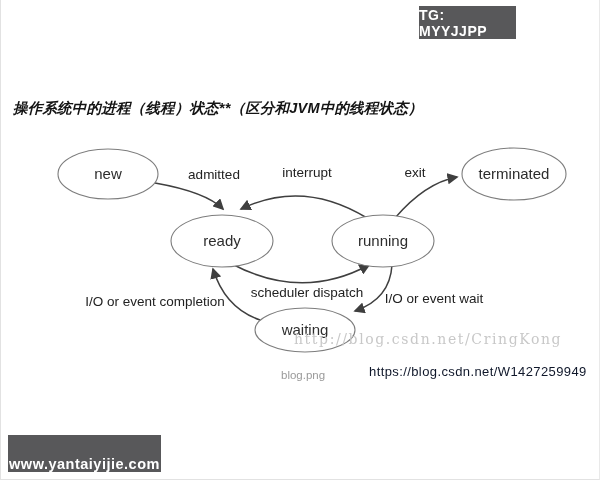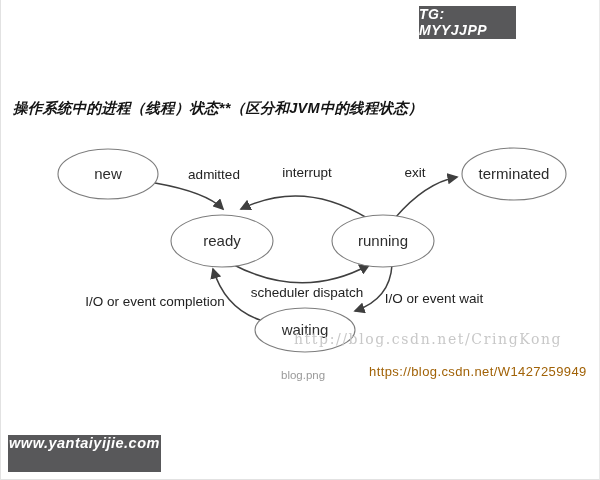--- a/index.html
+++ b/index.html
@@ -12,23 +12,22 @@
     border-left: 1px solid #e2e2e2;
     border-right: 1px solid #e9e9e9;
     border-bottom: 1px solid #e2e2e2;
   }
 
   .badge {
     position: absolute;
     background: #58585a;
     color: #fff;
     font-weight: bold;
-    display: flex; align-items: flex-start; justify-content: center;
+    display: flex; align-items: flex-end; justify-content: center;
     letter-spacing: 0.5px;
-    font-style: italic;
   }
   .badge-top {
     left: 418px; top: 6px; width: 97px; height: 33px;
     font-size: 14px;
   }
   .badge-bottom {
     left: 7px; top: 435px; width: 153px; height: 37px;
     font-size: 14.5px;
   }
 
@@ -53,21 +52,21 @@
   }
 
   .watermark-1 {
     position: absolute; left: 293px; top: 331px;
     font-family: "DejaVu Serif", serif;
     font-size: 14px; color: #c8c8c8; letter-spacing: 1.6px;
     white-space: nowrap;
   }
   .watermark-2 {
     position: absolute; left: 368px; top: 364px;
-    font-size: 13px; color: #a16207; letter-spacing: 0.4px;
+    font-size: 13px; color: #0f172a; letter-spacing: 0.4px;
     white-space: nowrap;
   }
   .image-caption {
     position: absolute; left: 280px; top: 369px;
     font-size: 11.5px; color: #9a9a9a;
   }
 </style>
 </head>
 <body>
 

